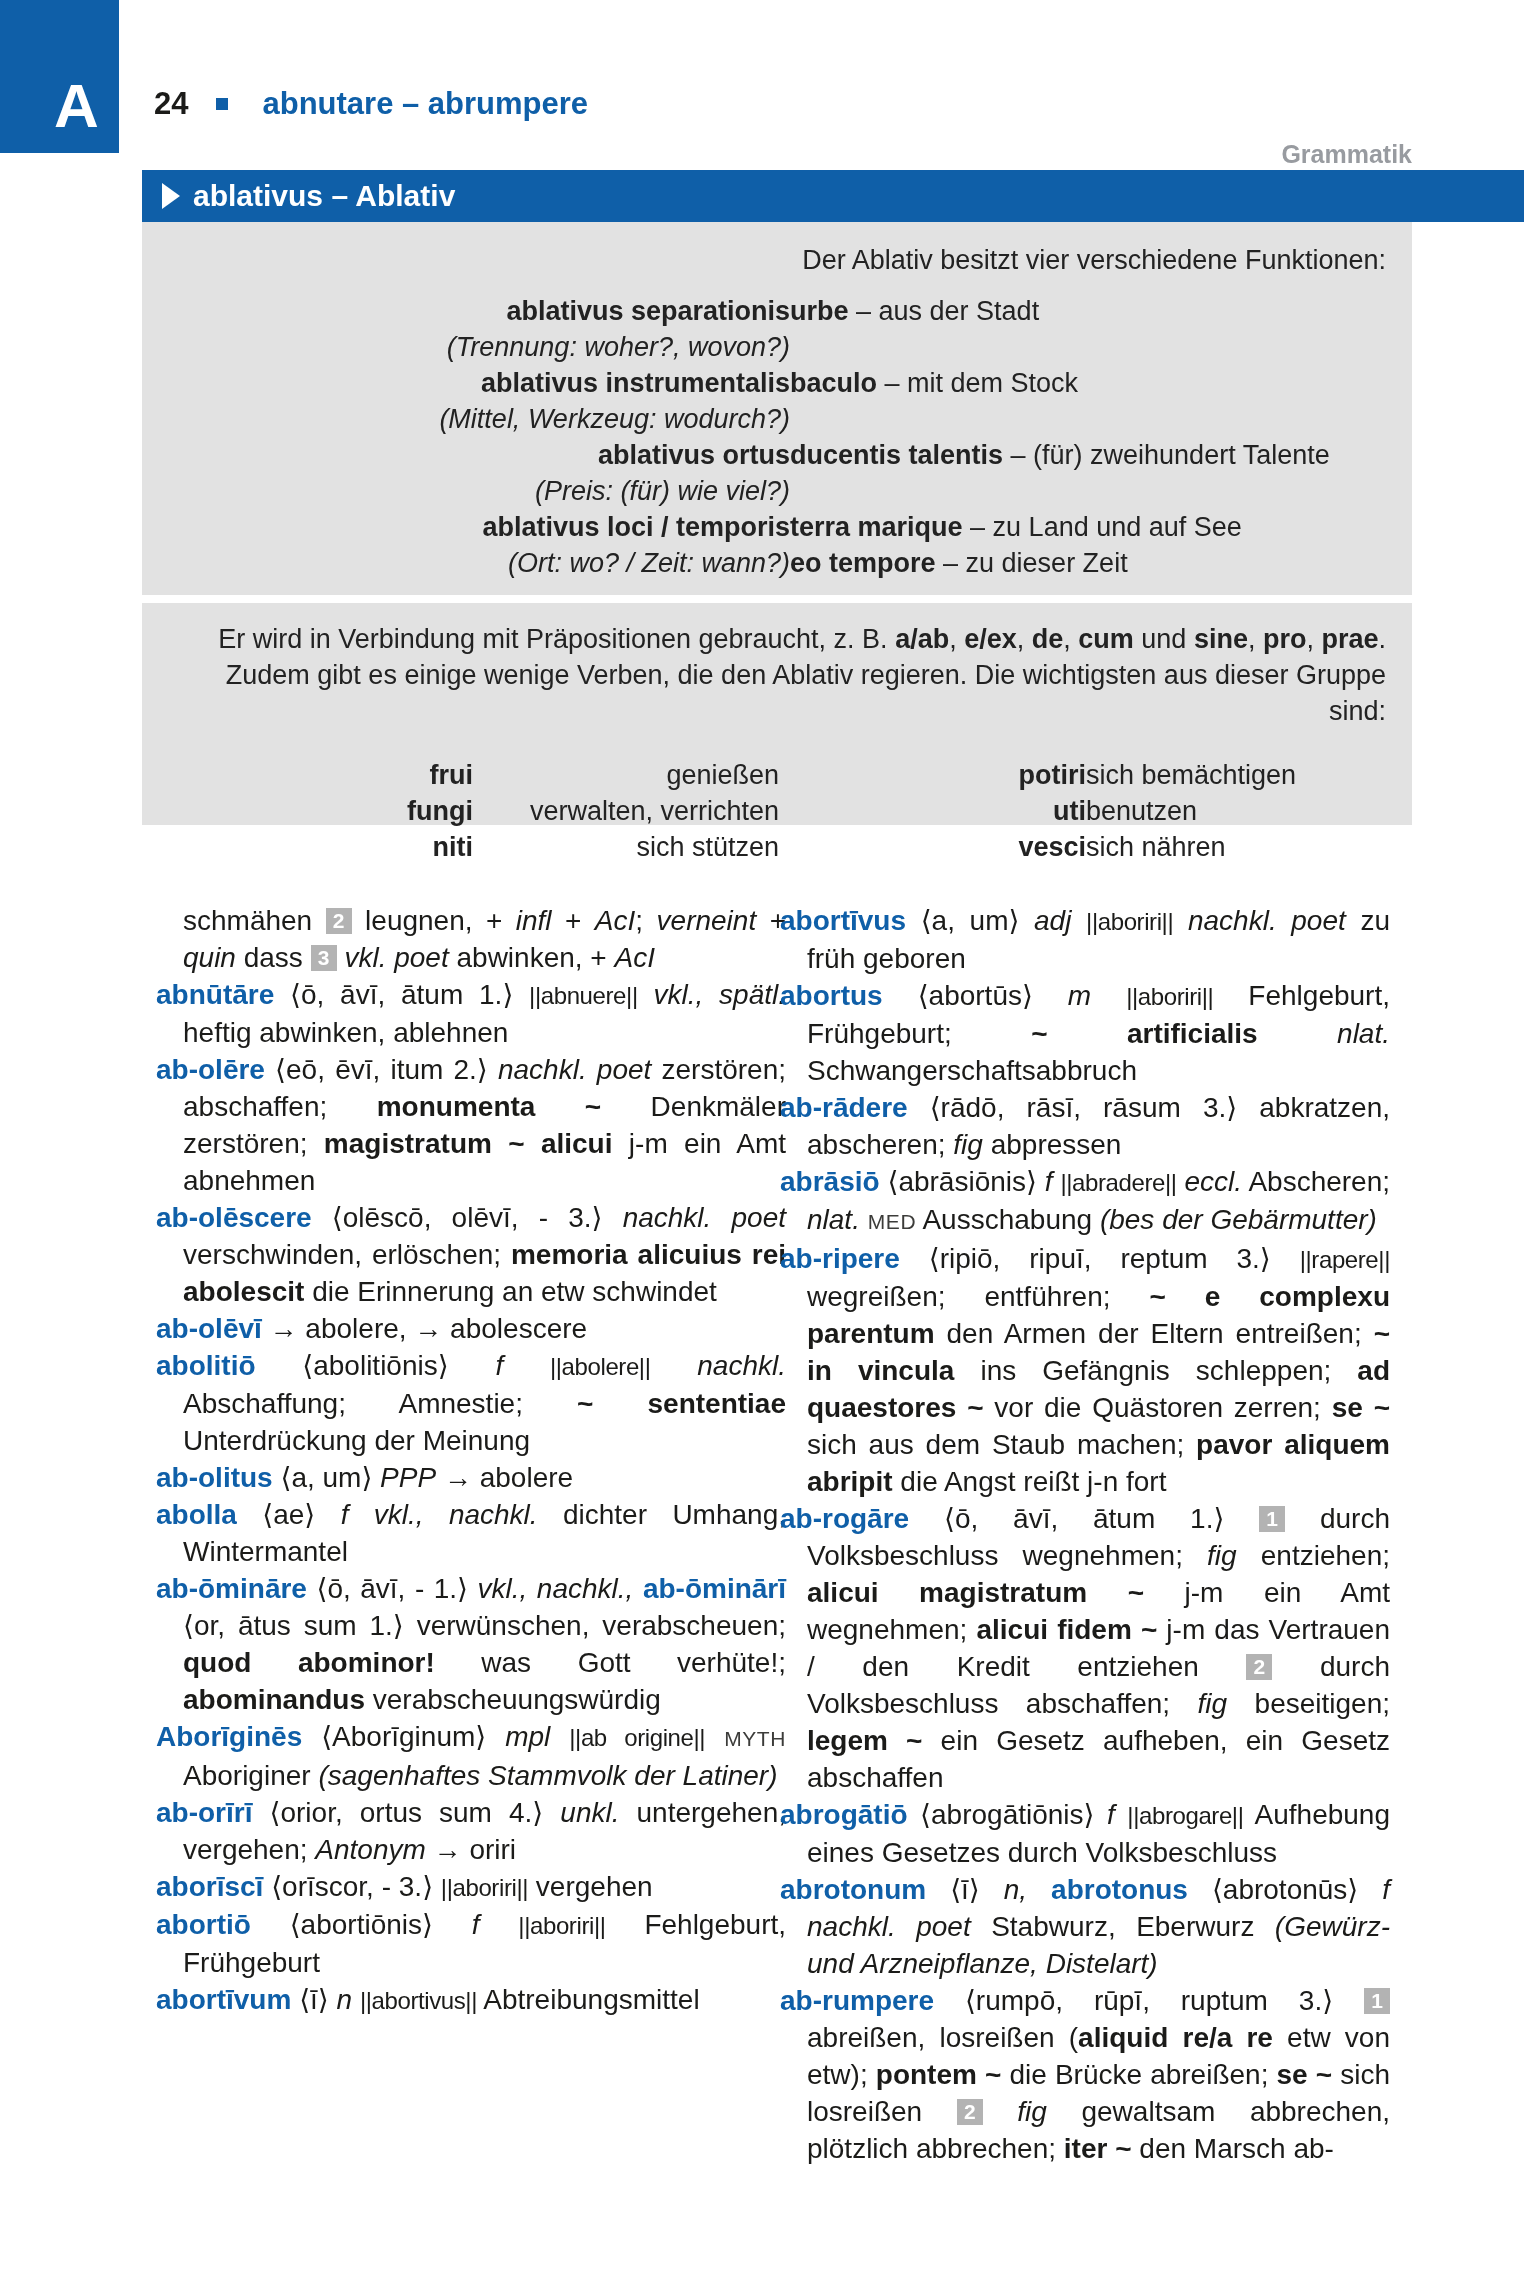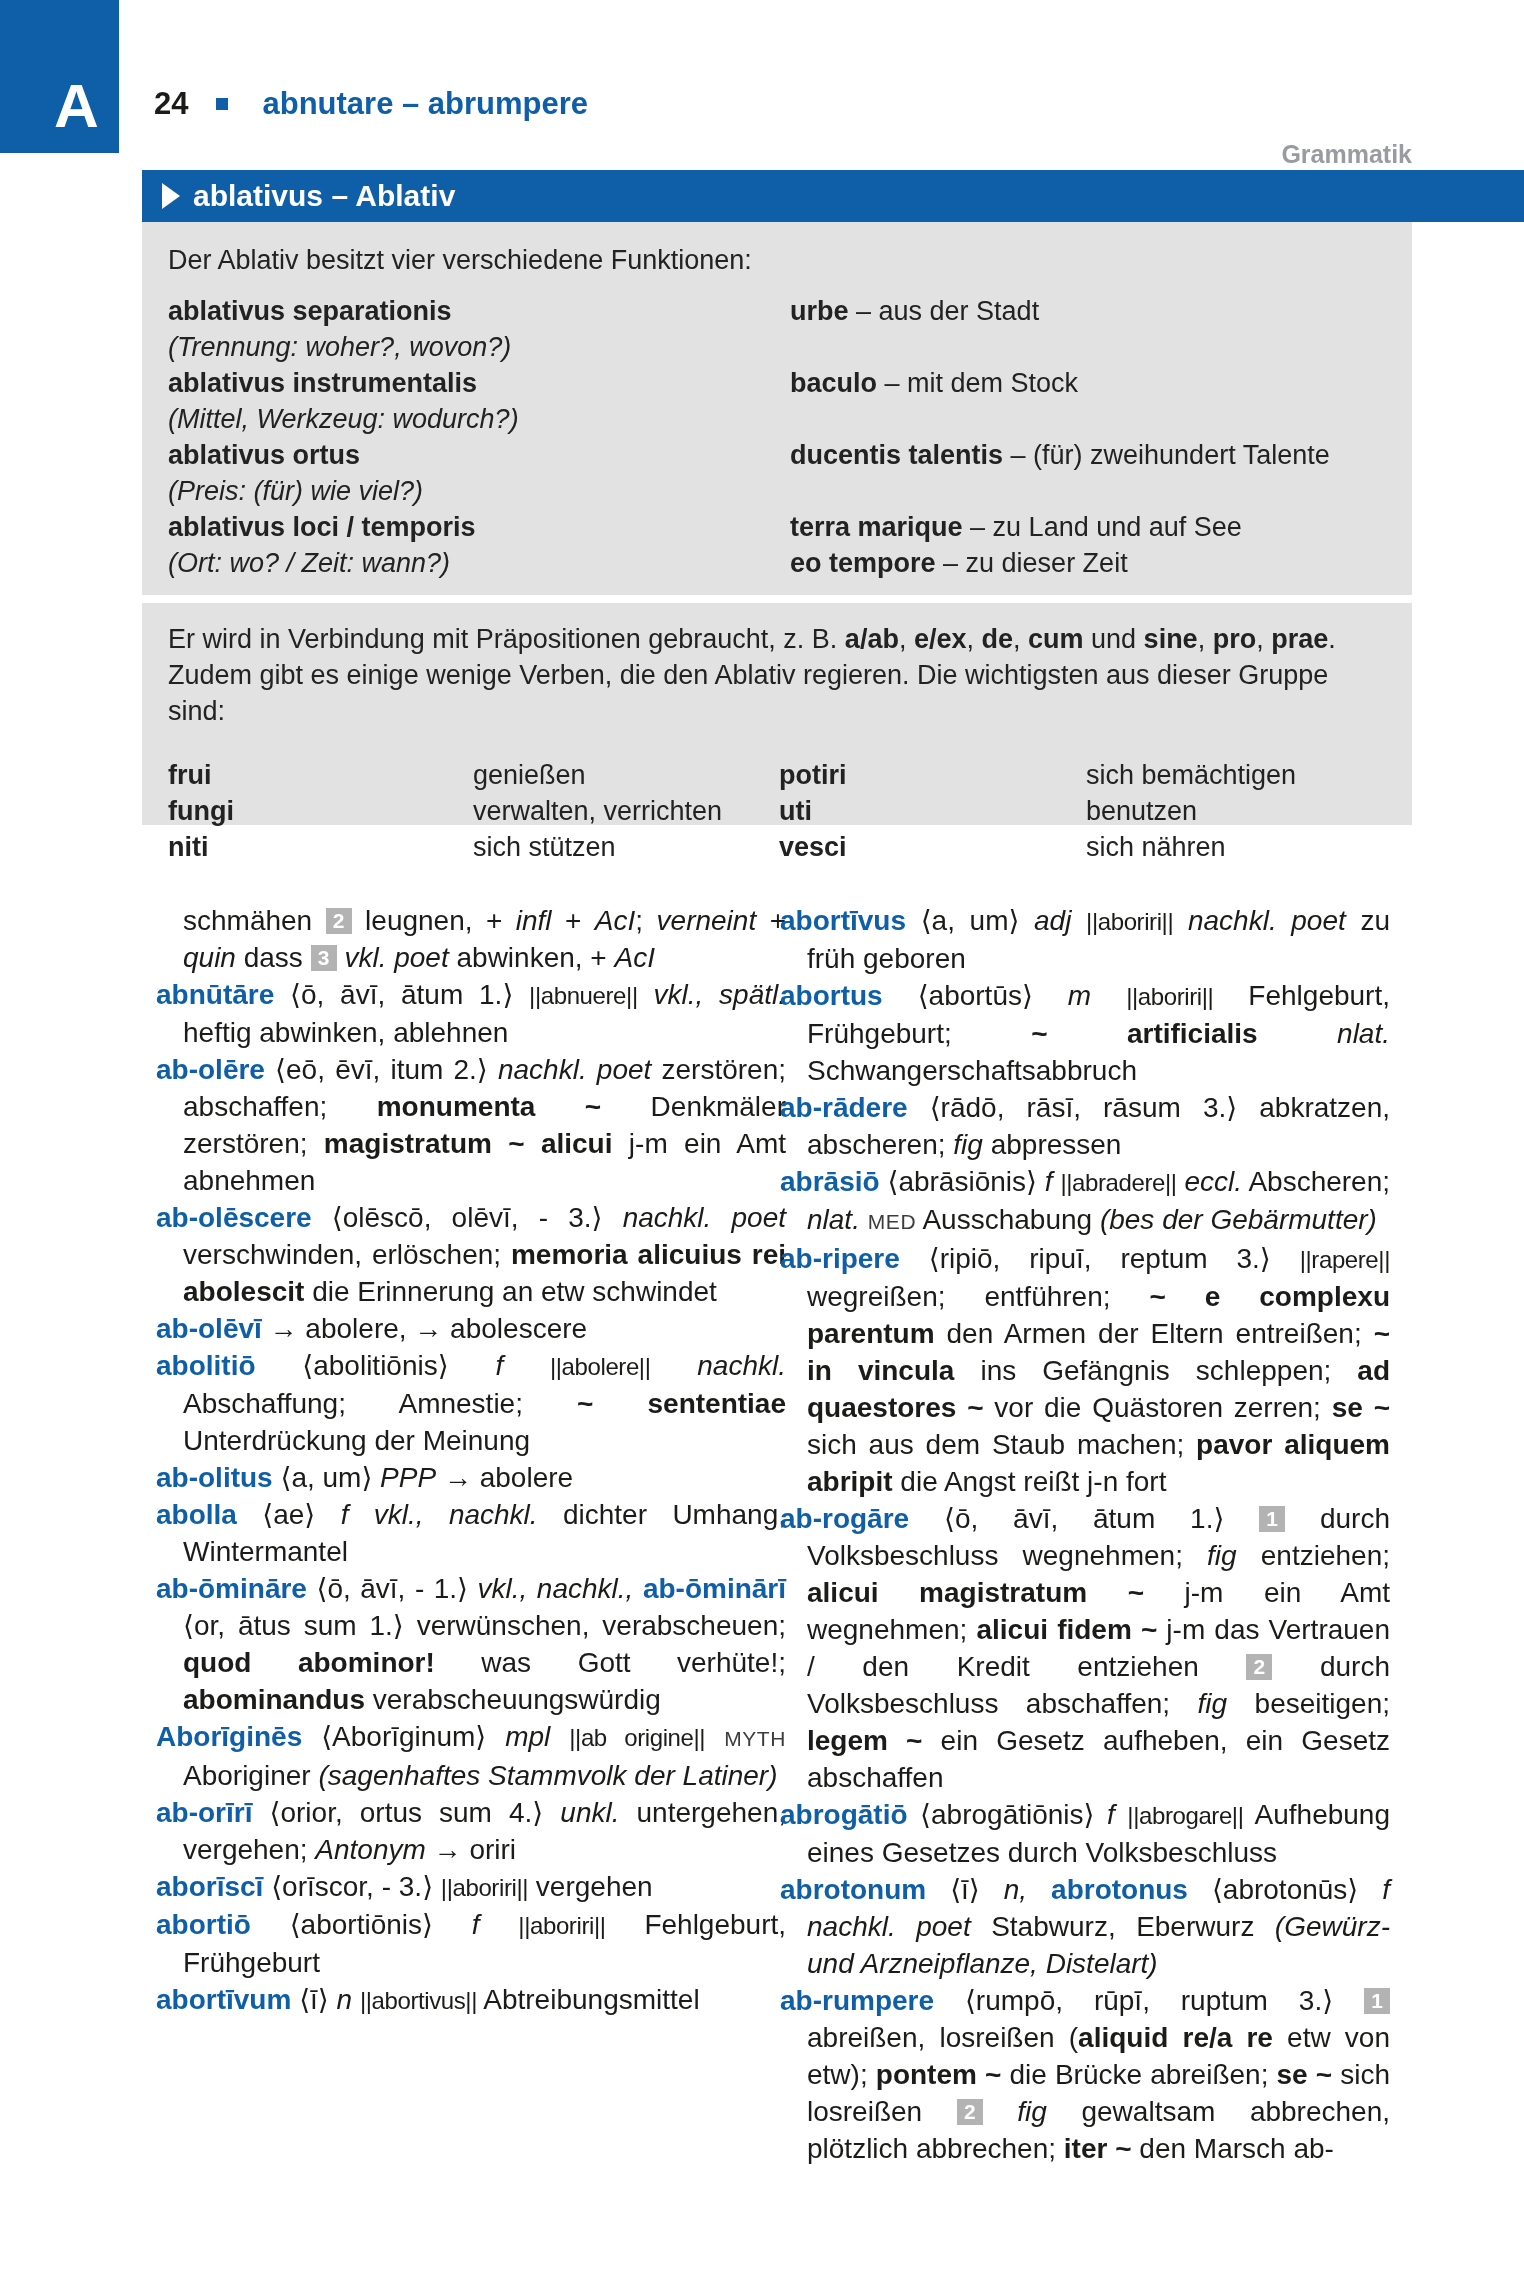--- a/index.html
+++ b/index.html
@@ -24,21 +24,21 @@
   .corner-label{position:absolute;top:140px;left:142px;width:1270px;text-align:right;
                 font-weight:bold;font-size:25px;color:#989ba0;}
 
   
   .grammar-bar{position:absolute;left:142px;top:170px;width:1504px;height:52px;background:var(--blue);
                color:#fff;display:flex;align-items:center;padding-left:20px;box-sizing:border-box;
                font-weight:bold;font-size:30px;}
   .tri{width:0;height:0;border-left:18px solid #fff;border-top:13px solid transparent;
        border-bottom:13px solid transparent;margin-right:13px;}
   .graybox{position:absolute;left:142px;width:1270px;background:var(--boxgray);box-sizing:border-box;
-           font-size:27px;color:#222;}
+           font-size:27px;color:#222;text-align:right;}
   .box1{top:222px;height:373px;padding:22px 26px 0 26px;}
   .intro{margin-bottom:17px;line-height:32px;}
   .grow{display:flex;align-items:baseline;height:36px;line-height:36px;}
   .gl{width:622px;flex:none;}
   .gl.bold{font-weight:bold;}
   .gl.ital{font-style:italic;}
   .box2{top:603px;height:222px;padding:18px 26px 0 26px;}
   .usage{line-height:36px;margin-bottom:28px;}
   .vrow{display:flex;align-items:baseline;height:36px;line-height:36px;}
   .vc{flex:none;}

